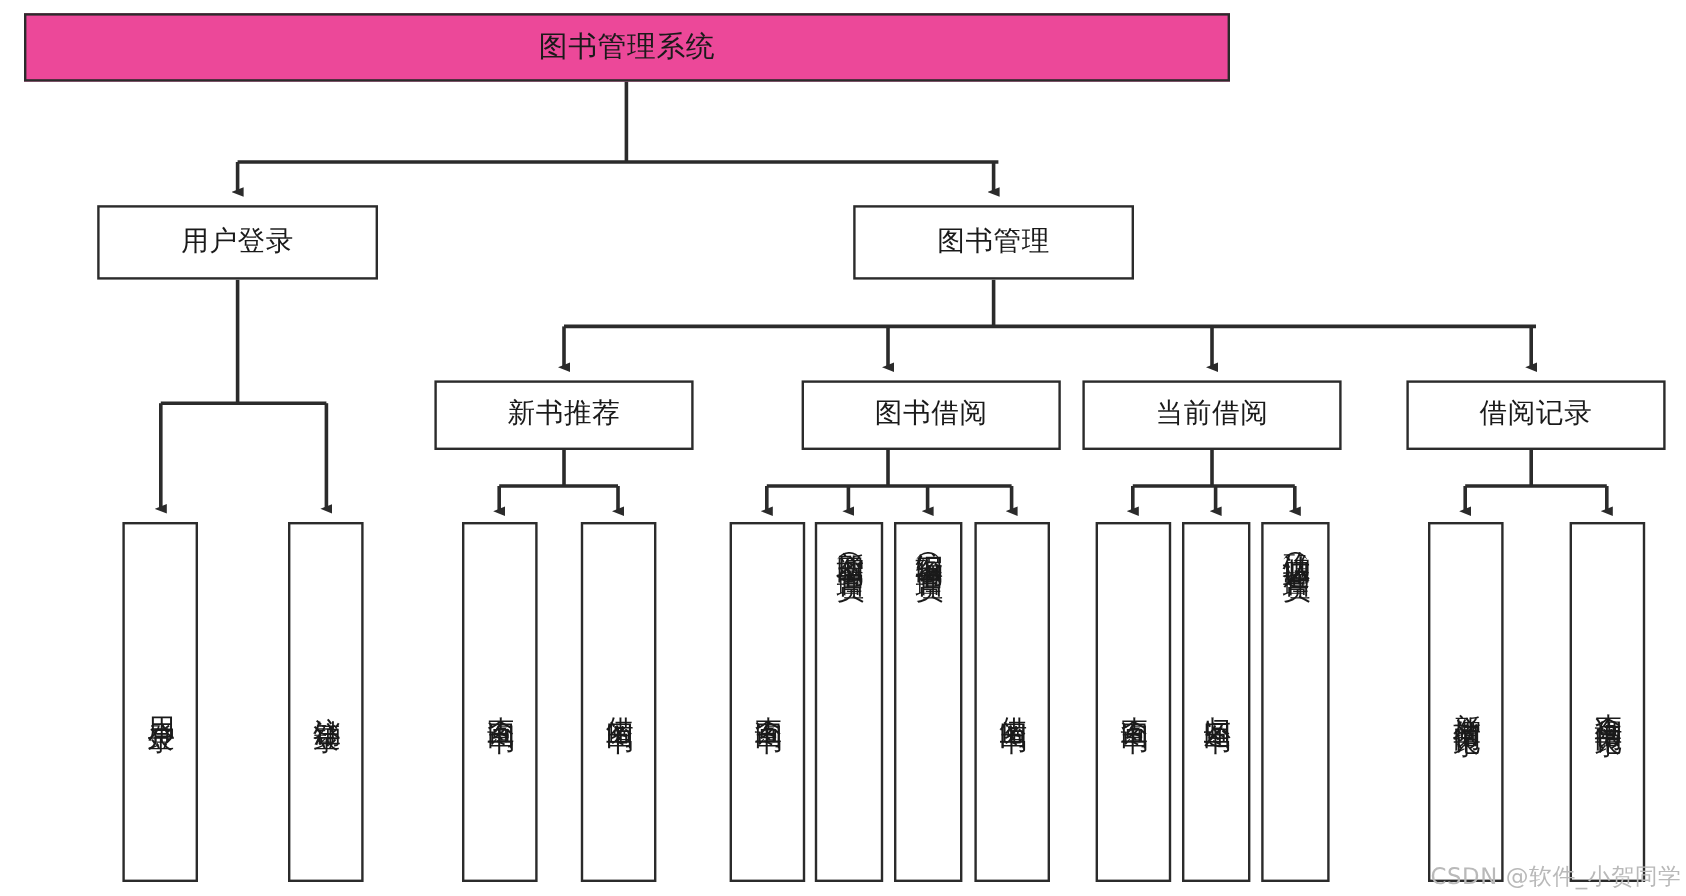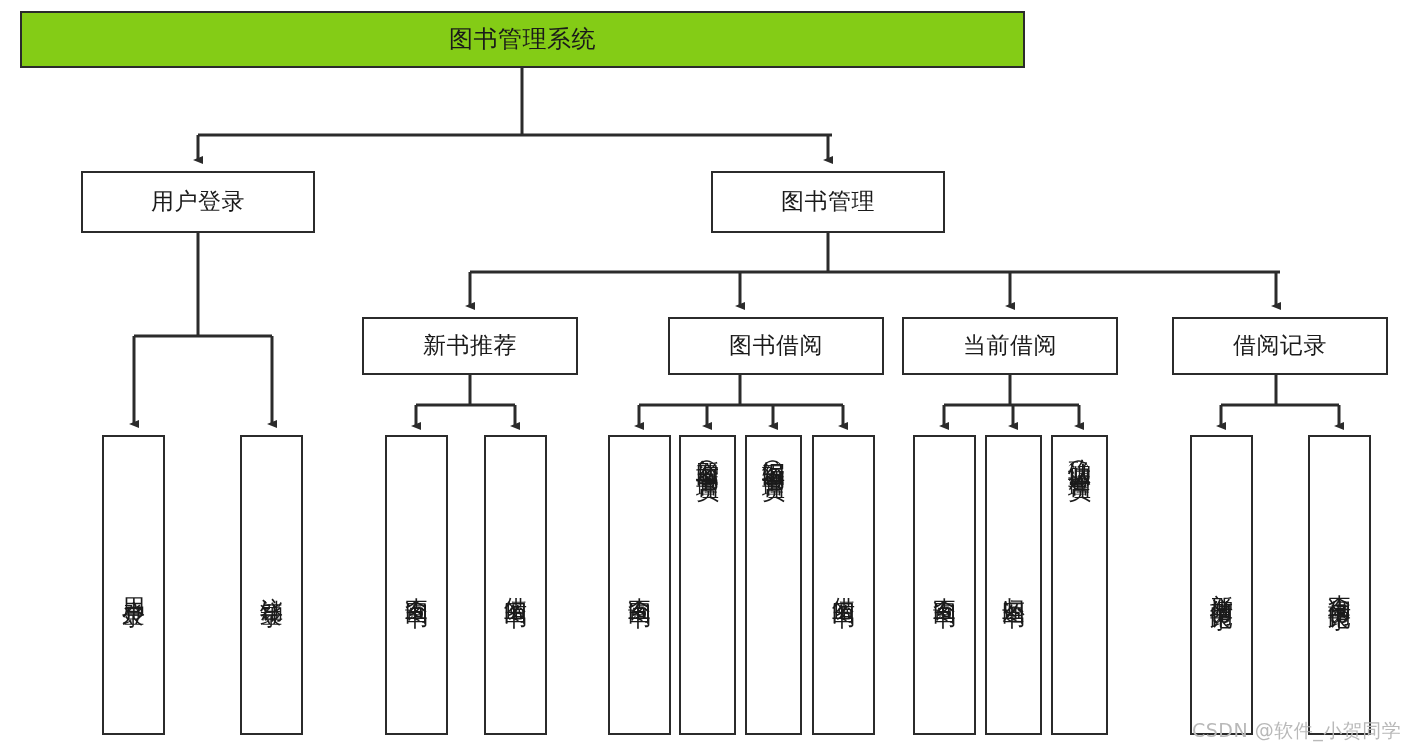--- a/index.html
+++ b/index.html
@@ -125,21 +125,21 @@
       <path d="M1013,405 L1013,426" marker-end="url(#arrow)"></path>
       <path d="M1079,405 L1079,426" marker-end="url(#arrow)"></path>
 
       <path d="M1276,375 L1276,405"></path>
       <path d="M1221,405 L1339,405"></path>
       <path d="M1221,405 L1221,426" marker-end="url(#arrow)"></path>
       <path d="M1339,405 L1339,426" marker-end="url(#arrow)"></path>
     </g>
   </svg>
 
-  <div class="node horiz root" style="left: 20px; top: 11px; width: 1005px; height: 57px; border-color: rgb(43, 43, 43); background: #84cc16;">
+  <div class="node horiz root" style="left: 20px; top: 11px; width: 1005px; height: 57px; border-color: rgb(43, 43, 43); background: #ec4899;">
     <span class="label" style="color: rgb(26, 26, 26);">图书管理系统</span>
   </div>
 
   <div class="node horiz" style="left: 81px; top: 171px; width: 234px; height: 62px; border-color: rgb(43, 43, 43); background: rgb(255, 255, 255);">
     <span class="label" style="color: rgb(26, 26, 26);">用户登录</span>
   </div>
   <div class="node horiz" style="left: 711px; top: 171px; width: 234px; height: 62px; border-color: rgb(43, 43, 43); background: rgb(255, 255, 255);">
     <span class="label" style="color: rgb(26, 26, 26);">图书管理</span>
   </div>
 

